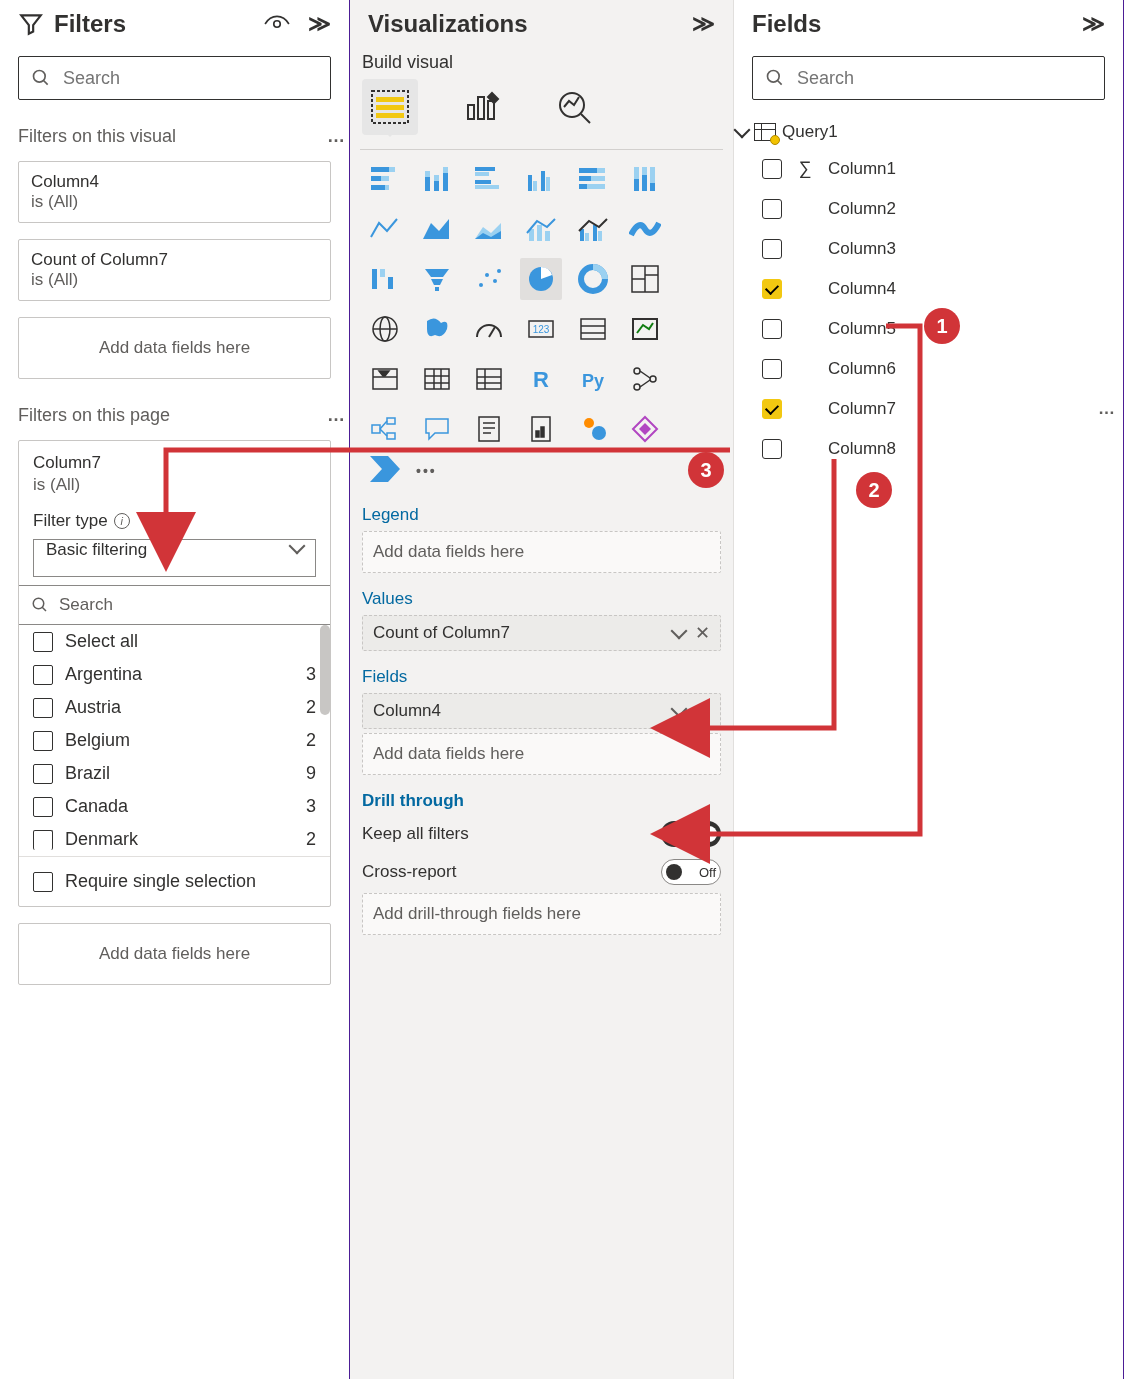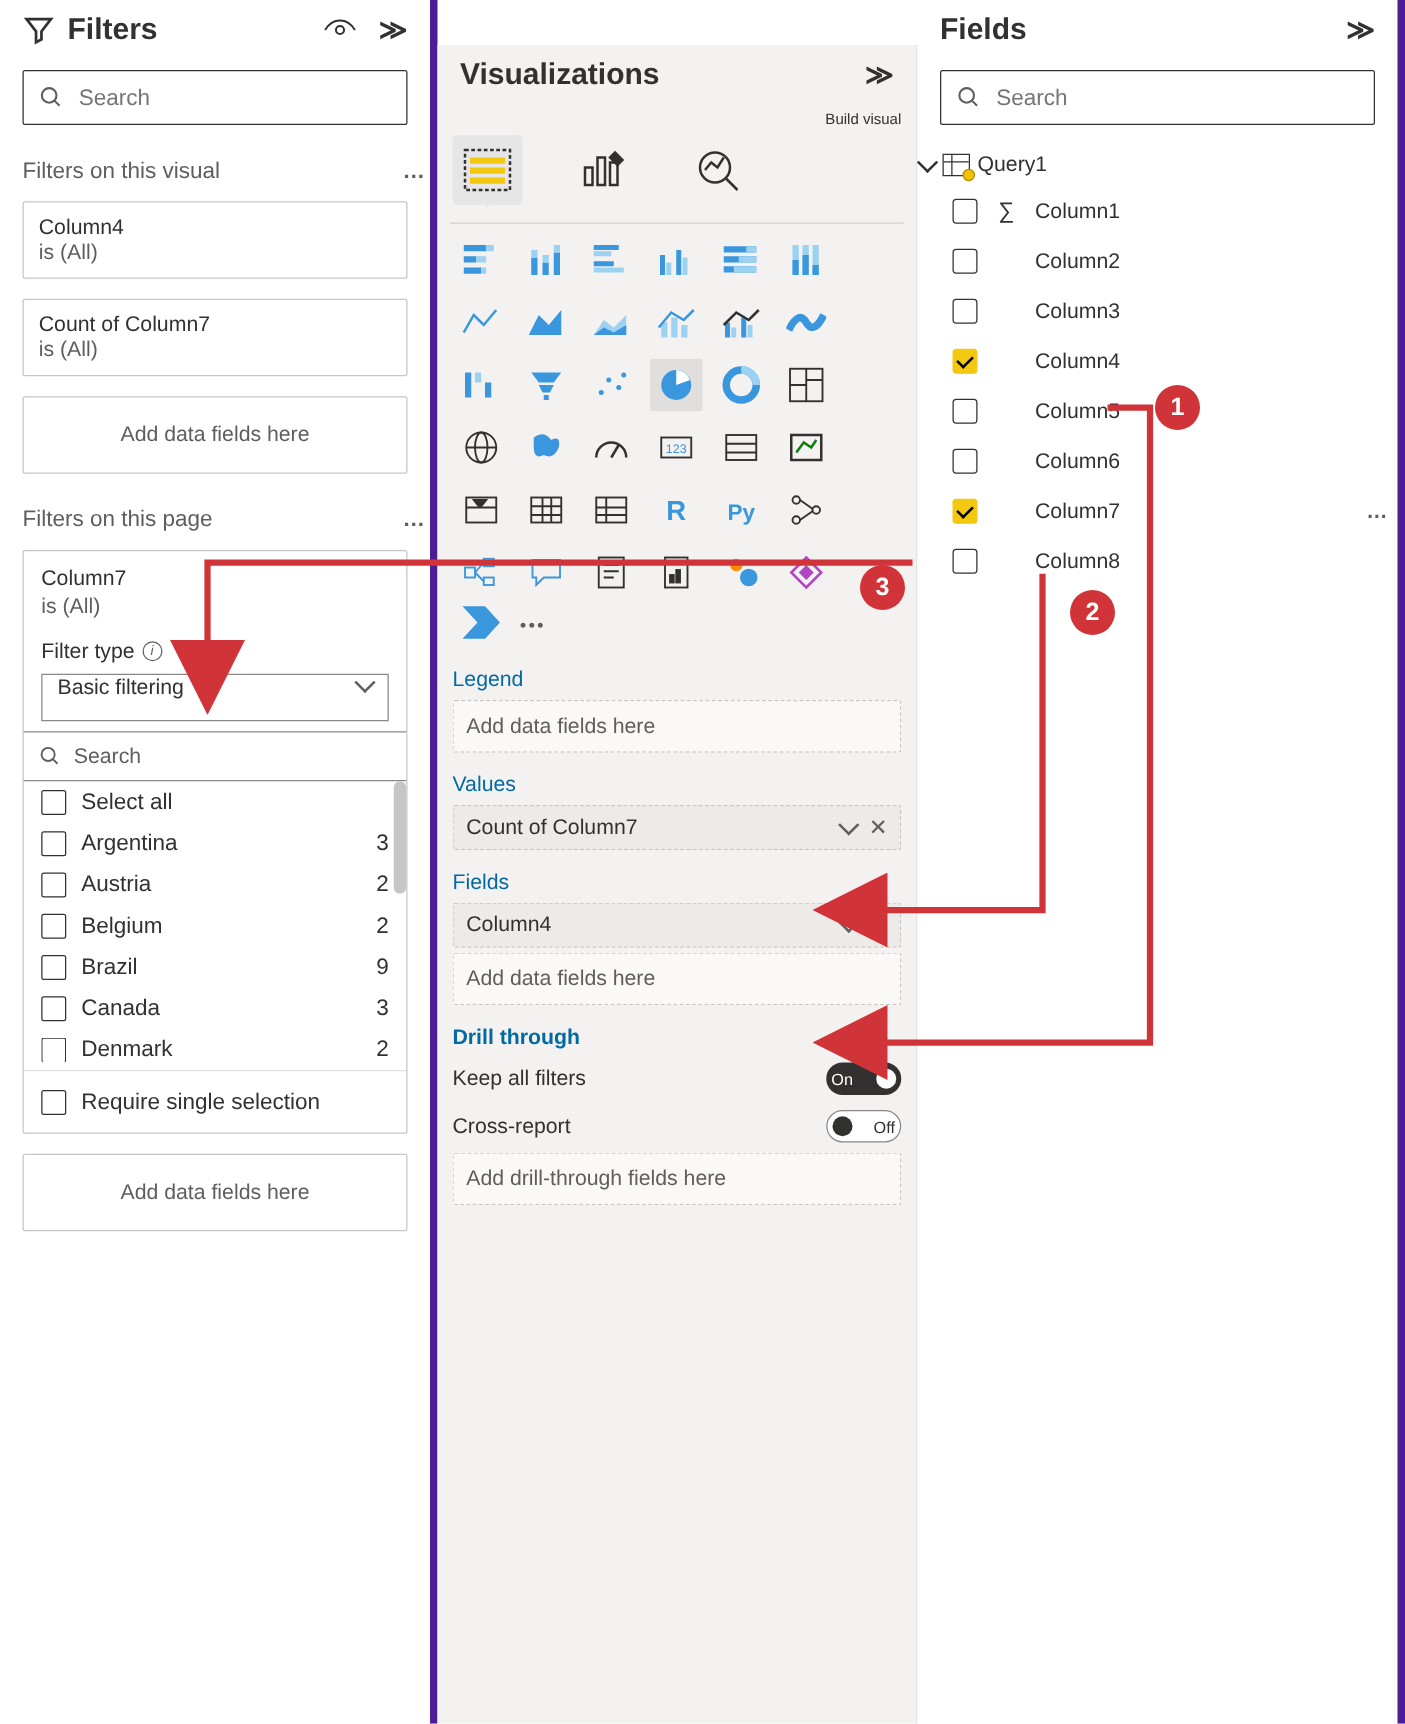--- a/index.html
+++ b/index.html
@@ -12,28 +12,28 @@
     width: 1124px;
     height: 1379px;
     overflow: hidden;
     position: relative;
   }
   .panes {
     display: flex;
     height: 100%;
   }
   .pane {
-    border-right: 6px solid #4c1d95;
+    border-right: 1px solid #4c1d95;
     display: flex;
     flex-direction: column;
     background: #fff;
   }
   
   .pane.filters { width: 350px; }
-  .pane.viz     { width: 384px; background: #f3f2f1; border-right:1px solid #e1dfdd;margin-top:36px;}
+  .pane.viz     { width: 384px; background: #f3f2f1; border-right:1px solid #e1dfdd;}
   .pane.fields  { flex: 1; }
   .pane-header {
     display: flex;
     align-items: center;
     justify-content: space-between;
     padding: 10px 18px 10px 18px;
     font-size: 24px;
     font-weight: 600;
   }
   .pane-header .title { display:flex; align-items:center; gap:10px;}
@@ -128,21 +128,21 @@
   }
   .scroll-thumb {
     position:absolute; right:0; top:0; width:10px; height:90px;
     background:#c8c6c4; border-radius:5px;
   }
   .req-row {
     border-top:1px solid #e1dfdd;
     padding:14px; display:flex; align-items:center; gap:12px; font-size:18px;
   }
   
-  .sub-title { font-size:12px; padding:4px 12px 0 12px;text-align:right;}
+  .sub-title { font-size:18px; padding:4px 12px 0 12px;}
   .build-tabs { display:flex; gap:36px; padding:6px 12px 0 12px; align-items:flex-end;}
   .build-tab {
     width:56px;height:56px;display:flex;align-items:center;justify-content:center;
     border-radius:4px; position:relative;
   }
   .build-tab.active { background:#e6e6e6; }
   .build-tab.active::after{
     content:""; position:absolute; bottom:-10px; left:50%; transform:translateX(-50%);
     border:8px solid transparent; border-top-color:#e6e6e6;
   }

